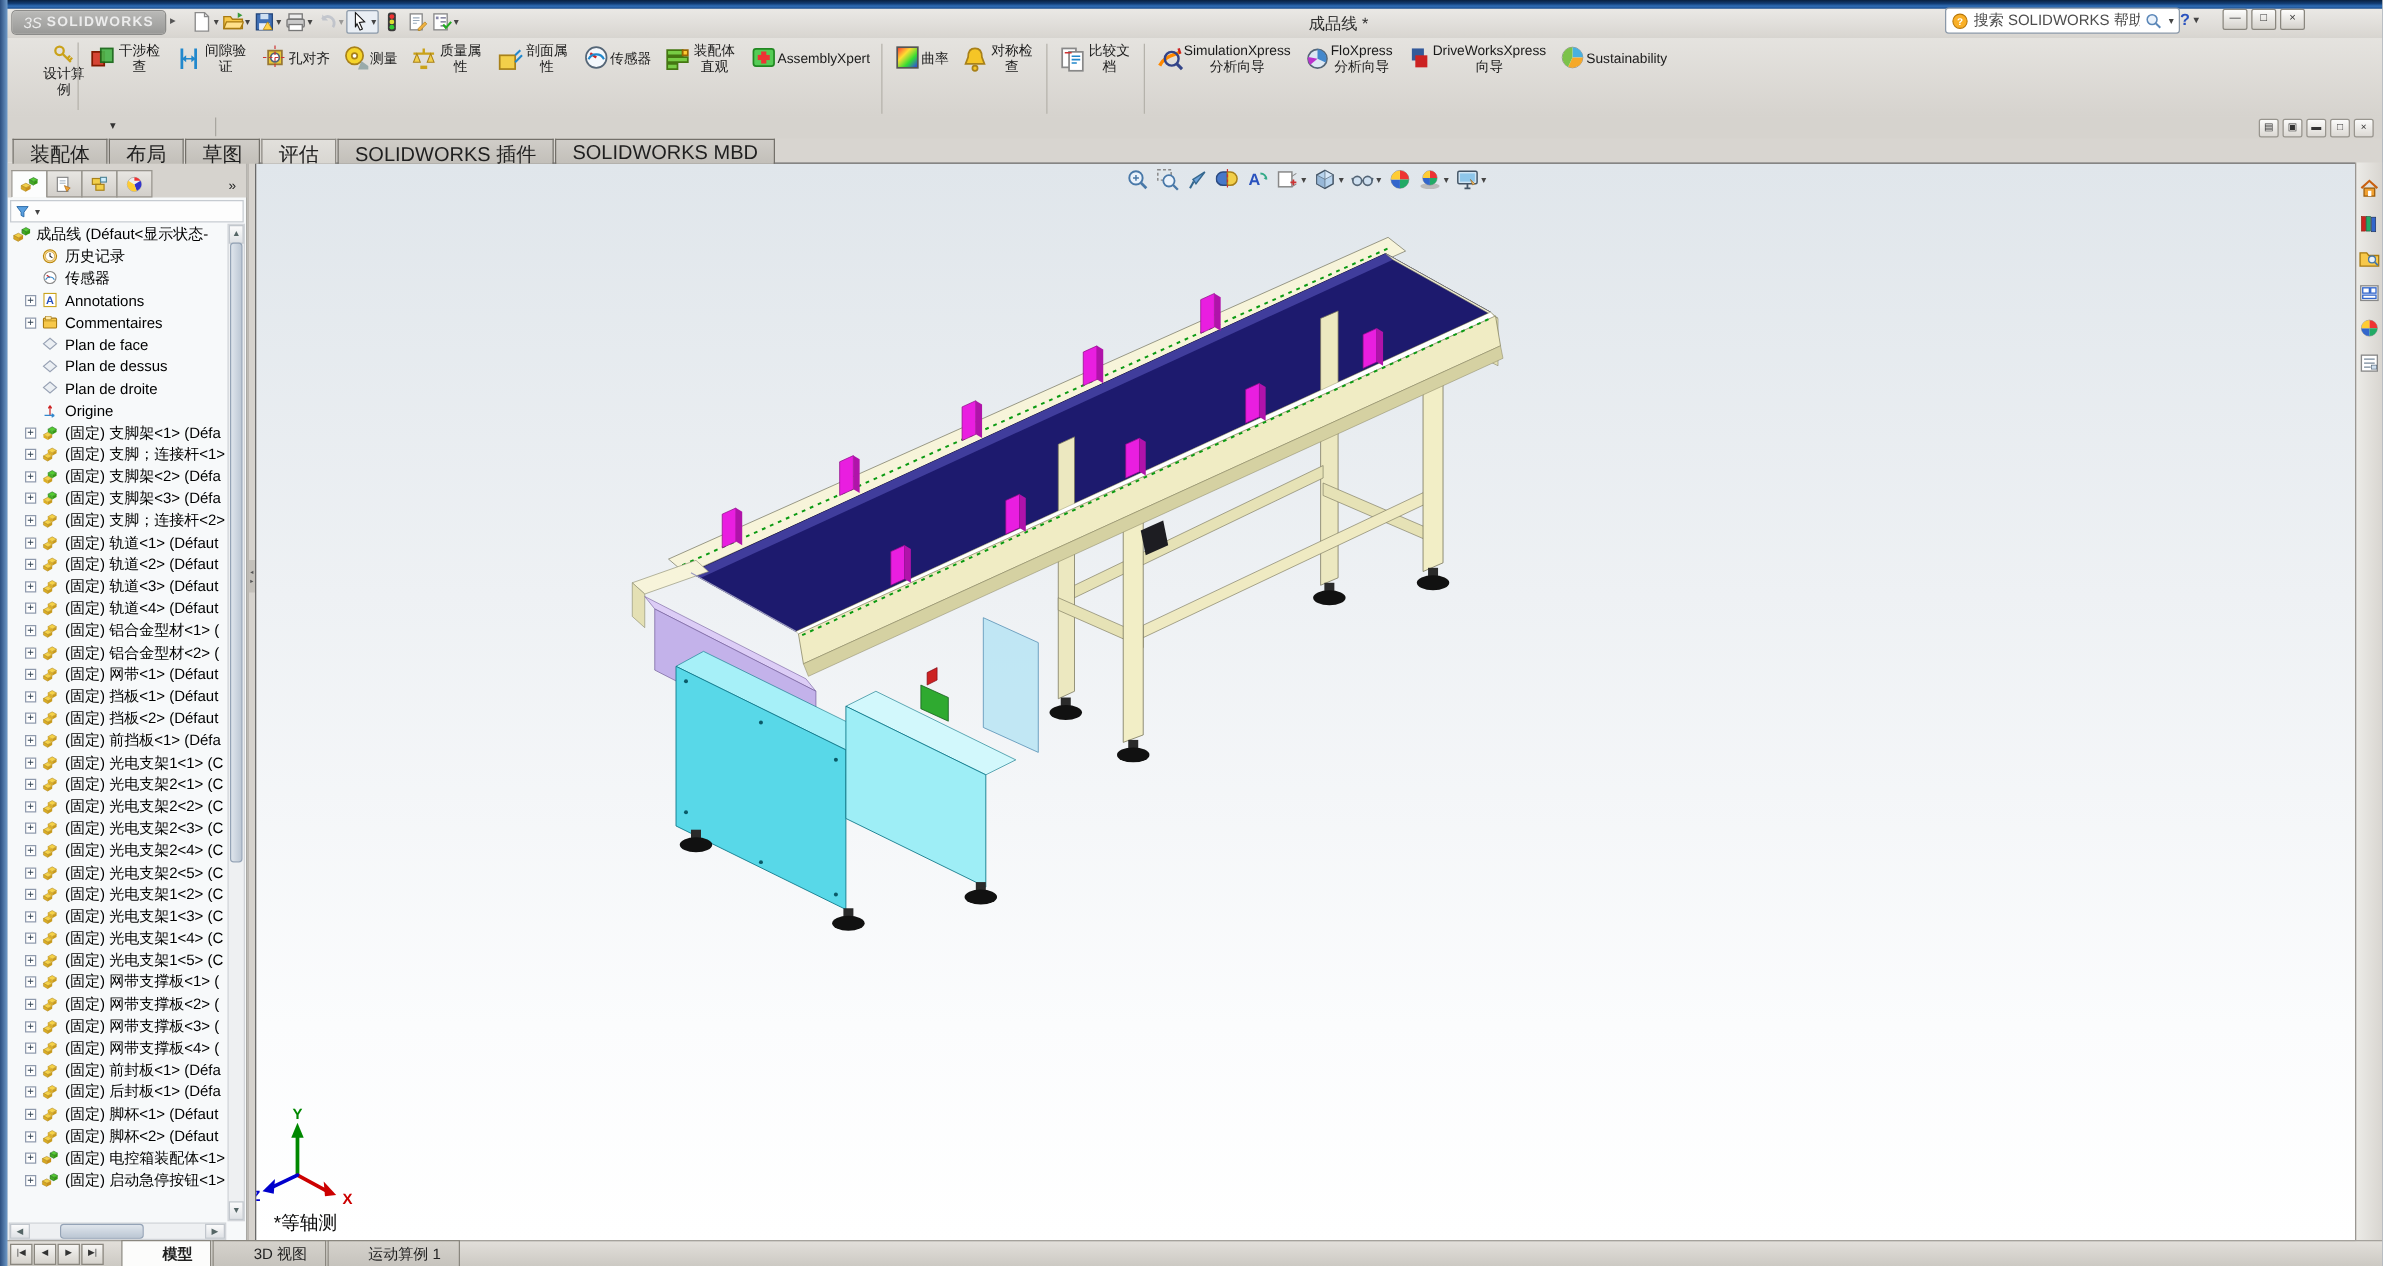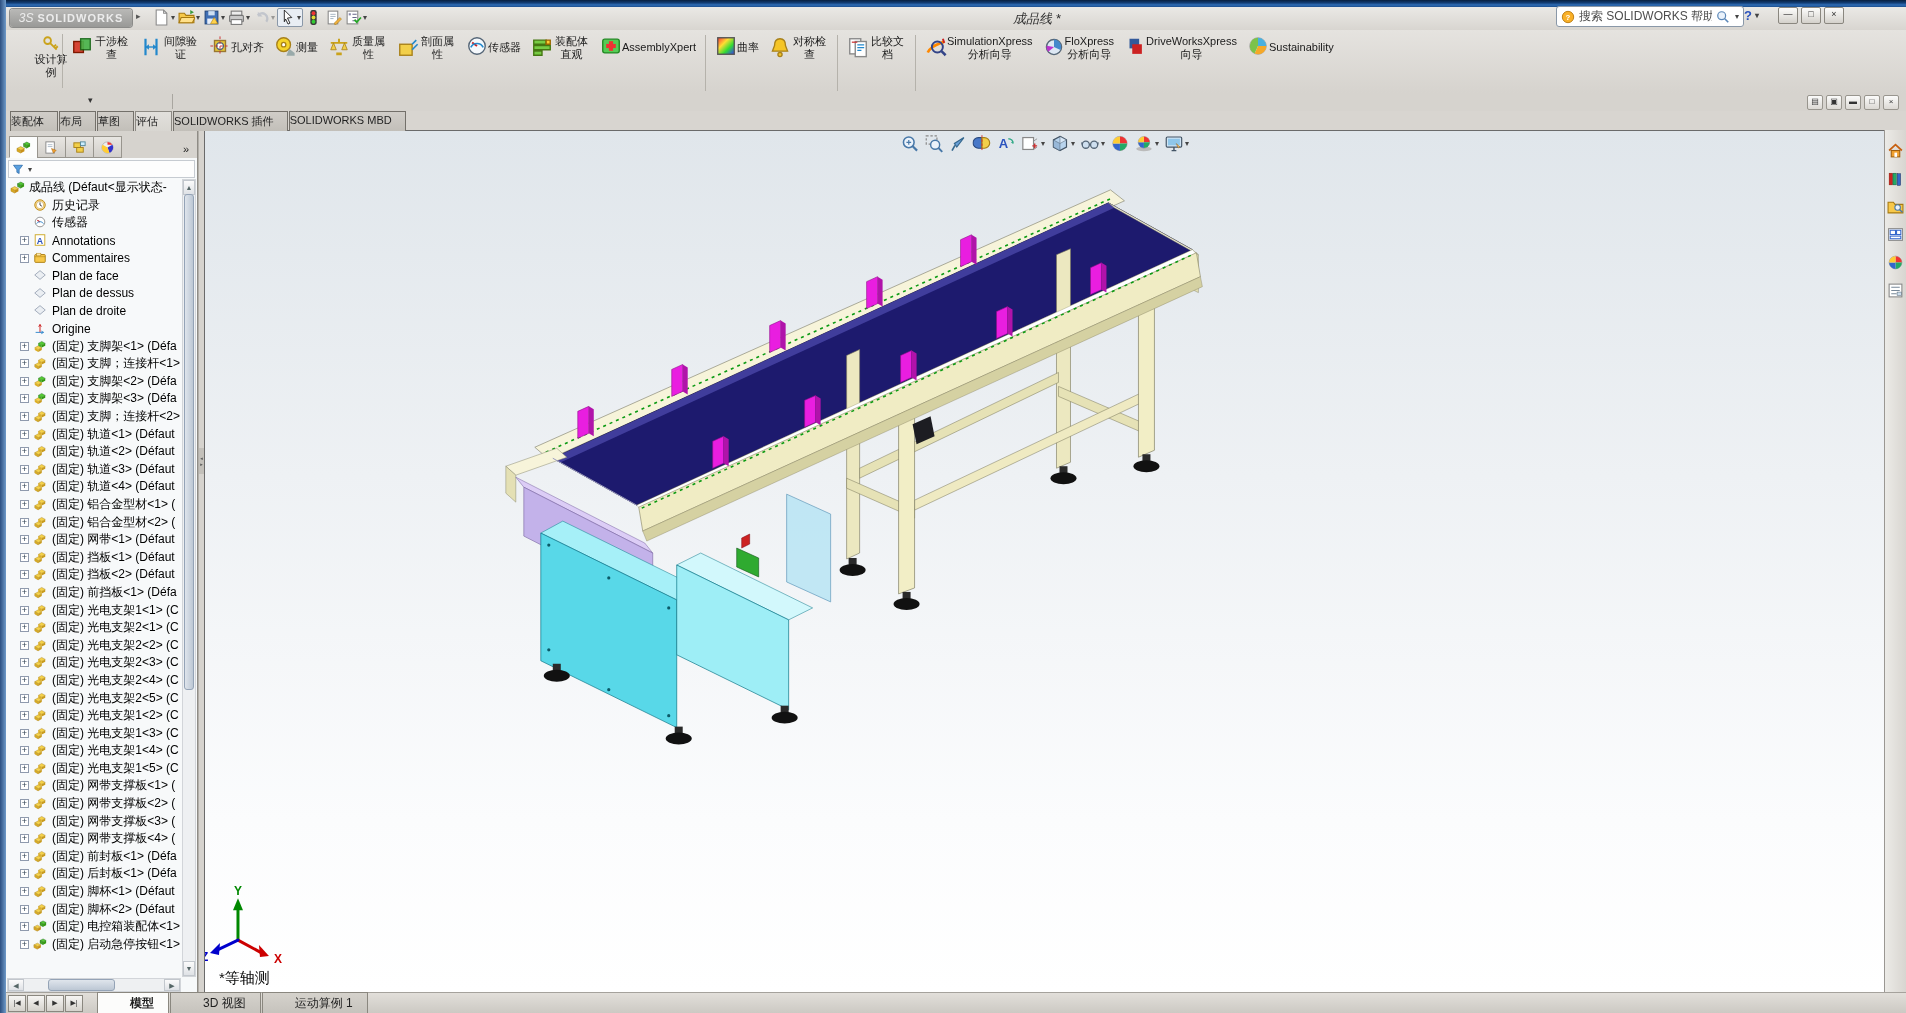--- a/index.html
+++ b/index.html
@@ -17,21 +17,21 @@
        background:linear-gradient(#b9b9b7,#999997);display:flex;align-items:center;
        justify-content:center;gap:4px;color:#ececec;box-shadow:0 0 0 1px #8b8b89;}
   .brand-mark{font-style:italic;font-weight:normal;font-size:12px;}
   .brand-name{font-weight:bold;font-size:11px;letter-spacing:1px;}
   .brand-expand{position:absolute;left:136px;top:11px;font-size:9px;color:#555;}
   .quick-toolbar{position:absolute;left:152px;top:8px;display:flex;align-items:center;gap:1px;}
   .qtool{display:flex;align-items:center;padding:0 1px;}
   .qtool.pressed{border:1px solid #8a98a8;background:#e9eef4;border-radius:2px;}
   .qtool.disabled{opacity:.45;}
   .dd{font-size:8px;color:#444;margin-left:1px;}
-  .doc-title{position:absolute;left:1013px;top:10px;font-size:13px;color:#2e2e2e;font-style:italic;}
+  .doc-title{position:absolute;left:1047px;top:10px;font-size:13px;color:#2e2e2e;}
   .search-box{position:absolute;left:1556px;top:6px;width:178px;height:19px;background:#fff;
        border:1px solid #8a98a8;border-radius:3px;display:flex;align-items:center;
        padding:0 4px;gap:4px;}
   .s-text{flex:1;color:#4d4d4d;font-size:12px;white-space:nowrap;overflow:hidden;}
   .help-btn{position:absolute;left:1744px;top:8px;display:flex;align-items:center;gap:2px;
        font-size:13px;font-weight:bold;color:#2a52be;}
   .win-btns{position:absolute;left:1778px;top:7px;display:flex;gap:3px;}
   .win-btn{width:18px;height:15px;border:1px solid #8a877f;border-radius:2px;
        background:linear-gradient(#fdfdfc,#d4d1cb);font-size:9px;line-height:13px;
        text-align:center;color:#333;}
@@ -50,21 +50,21 @@
   .rtool .ricon{margin-bottom:2px;}
   .rtool .lbl{max-width:37px;}
   .rtool.wide .lbl{max-width:none;}
   .rsep{width:1px;background:#b5b2ab;height:56px;margin:2px 4px 0 4px;align-self:stretch;}
   .ribbon-strip{position:absolute;top:93px;left:0;right:0;height:18px;background:#d6d3ce;}
   .strip-dd{position:absolute;left:88px;top:2px;font-size:9px;color:#333;}
   .strip-sep{position:absolute;left:172px;top:1px;width:1px;height:15px;background:#a9a6a0;}
 
   
   .cmd-tabs{position:absolute;top:111px;left:10px;height:19px;display:flex;z-index:8;}
-  .ctab{padding:2px 13px 0 0;font-size:11px;color:#1f1f1f;margin-right:1px;height:17px;
+  .ctab{padding:2px 13px 0 13px;font-size:16px;color:#1f1f1f;margin-right:1px;height:17px;
        background:linear-gradient(#d0cdc8,#c2bfb9);border:1px solid #73706a;border-bottom:none;}
   .ctab.active{background:linear-gradient(#e2e0dc,#d8d6d1);border-color:#8d8a84;}
   .mdi-controls{position:absolute;top:95px;right:7px;display:flex;gap:3px;z-index:8;}
   .mdi-btn{width:14px;height:13px;border:1px solid #98958e;border-radius:2px;text-align:center;
        background:linear-gradient(#fbfbfa,#dcd9d4);font-size:8px;line-height:12px;color:#333;}
 
   
   .main{position:absolute;top:130px;bottom:20px;left:6px;right:0;}
   .left-panel{position:absolute;left:0;top:0;bottom:0;width:191px;background:#f7f9fa;
        border-right:1px solid #8f8c86;}

